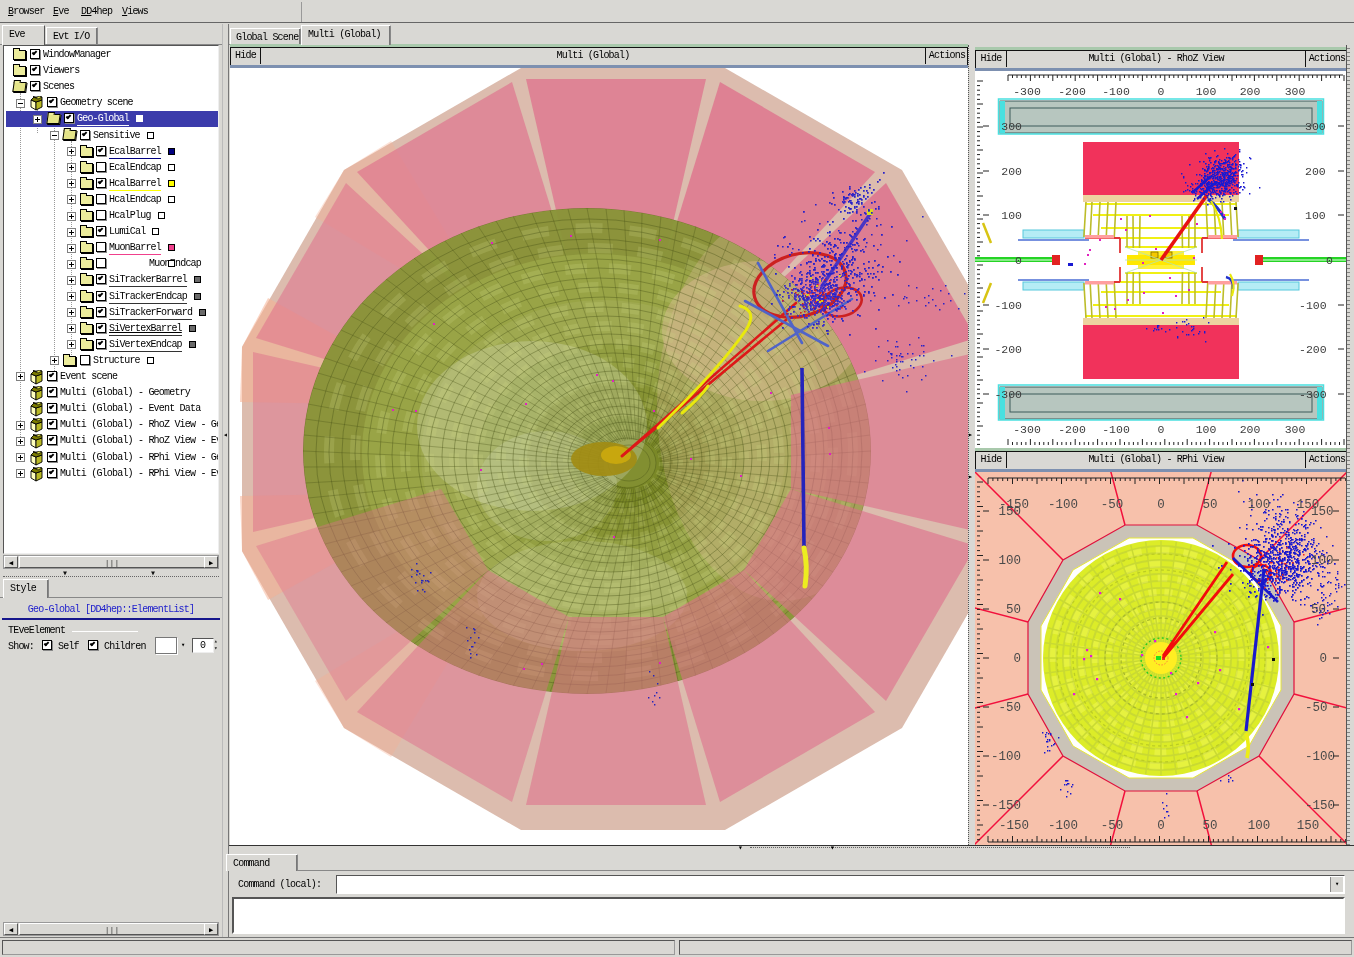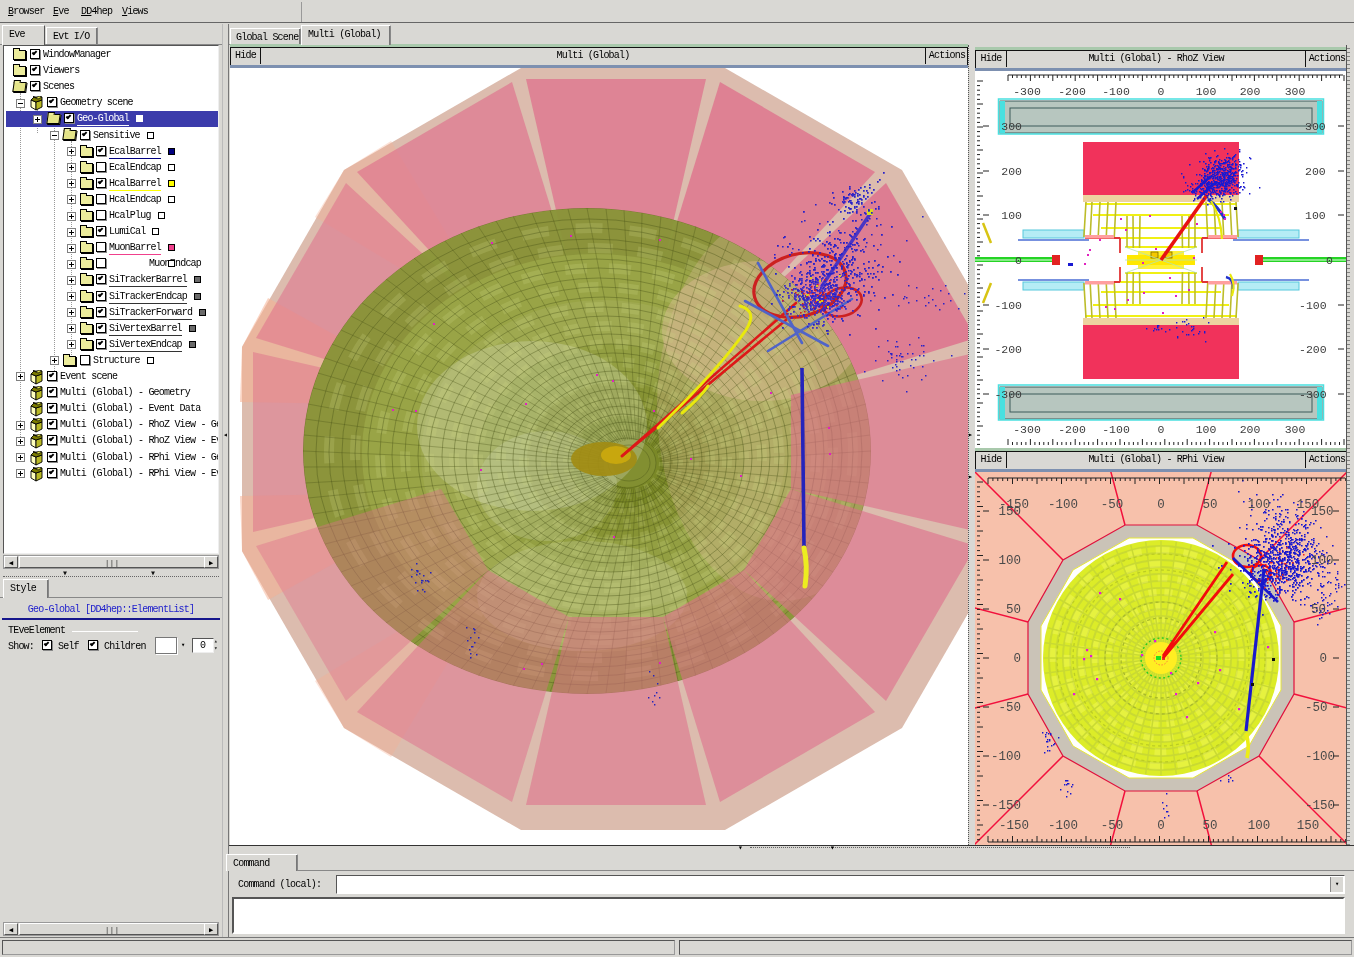--- a/index.html
+++ b/index.html
@@ -189,21 +189,21 @@
     <div class="tt" style="left:105px;top:261px;color:#000;border-bottom:1px solid #333;">SiTrackerForward</div>
     <div class="sw" style="left:195px;top:263px;background:#6a6a6a"></div>
     <div class="ex" style="left:63px;top:278px">
       <i class="h"></i>
       <i class="v"></i>
     </div>
     <div class="fo" style="left:76px;top:278px"></div>
     <div class="cb" style="left:92px;top:277px">
       <i></i>
     </div>
-    <div class="tt" style="left:105px;top:277px;color:#000;border-bottom:1px solid #333;">SiVertexBarrel</div>
+    <div class="tt" style="left:105px;top:277px;color:#000;border-bottom:1px solid #333;text-decoration:underline;">SiVertexBarrel</div>
     <div class="sw" style="left:185px;top:279px;background:#6a6a6a"></div>
     <div class="ex" style="left:63px;top:294px">
       <i class="h"></i>
       <i class="v"></i>
     </div>
     <div class="fo" style="left:76px;top:294px"></div>
     <div class="cb" style="left:92px;top:293px">
       <i></i>
     </div>
     <div class="tt" style="left:105px;top:293px;color:#000;border-bottom:1px solid #333;">SiVertexEndcap</div>

